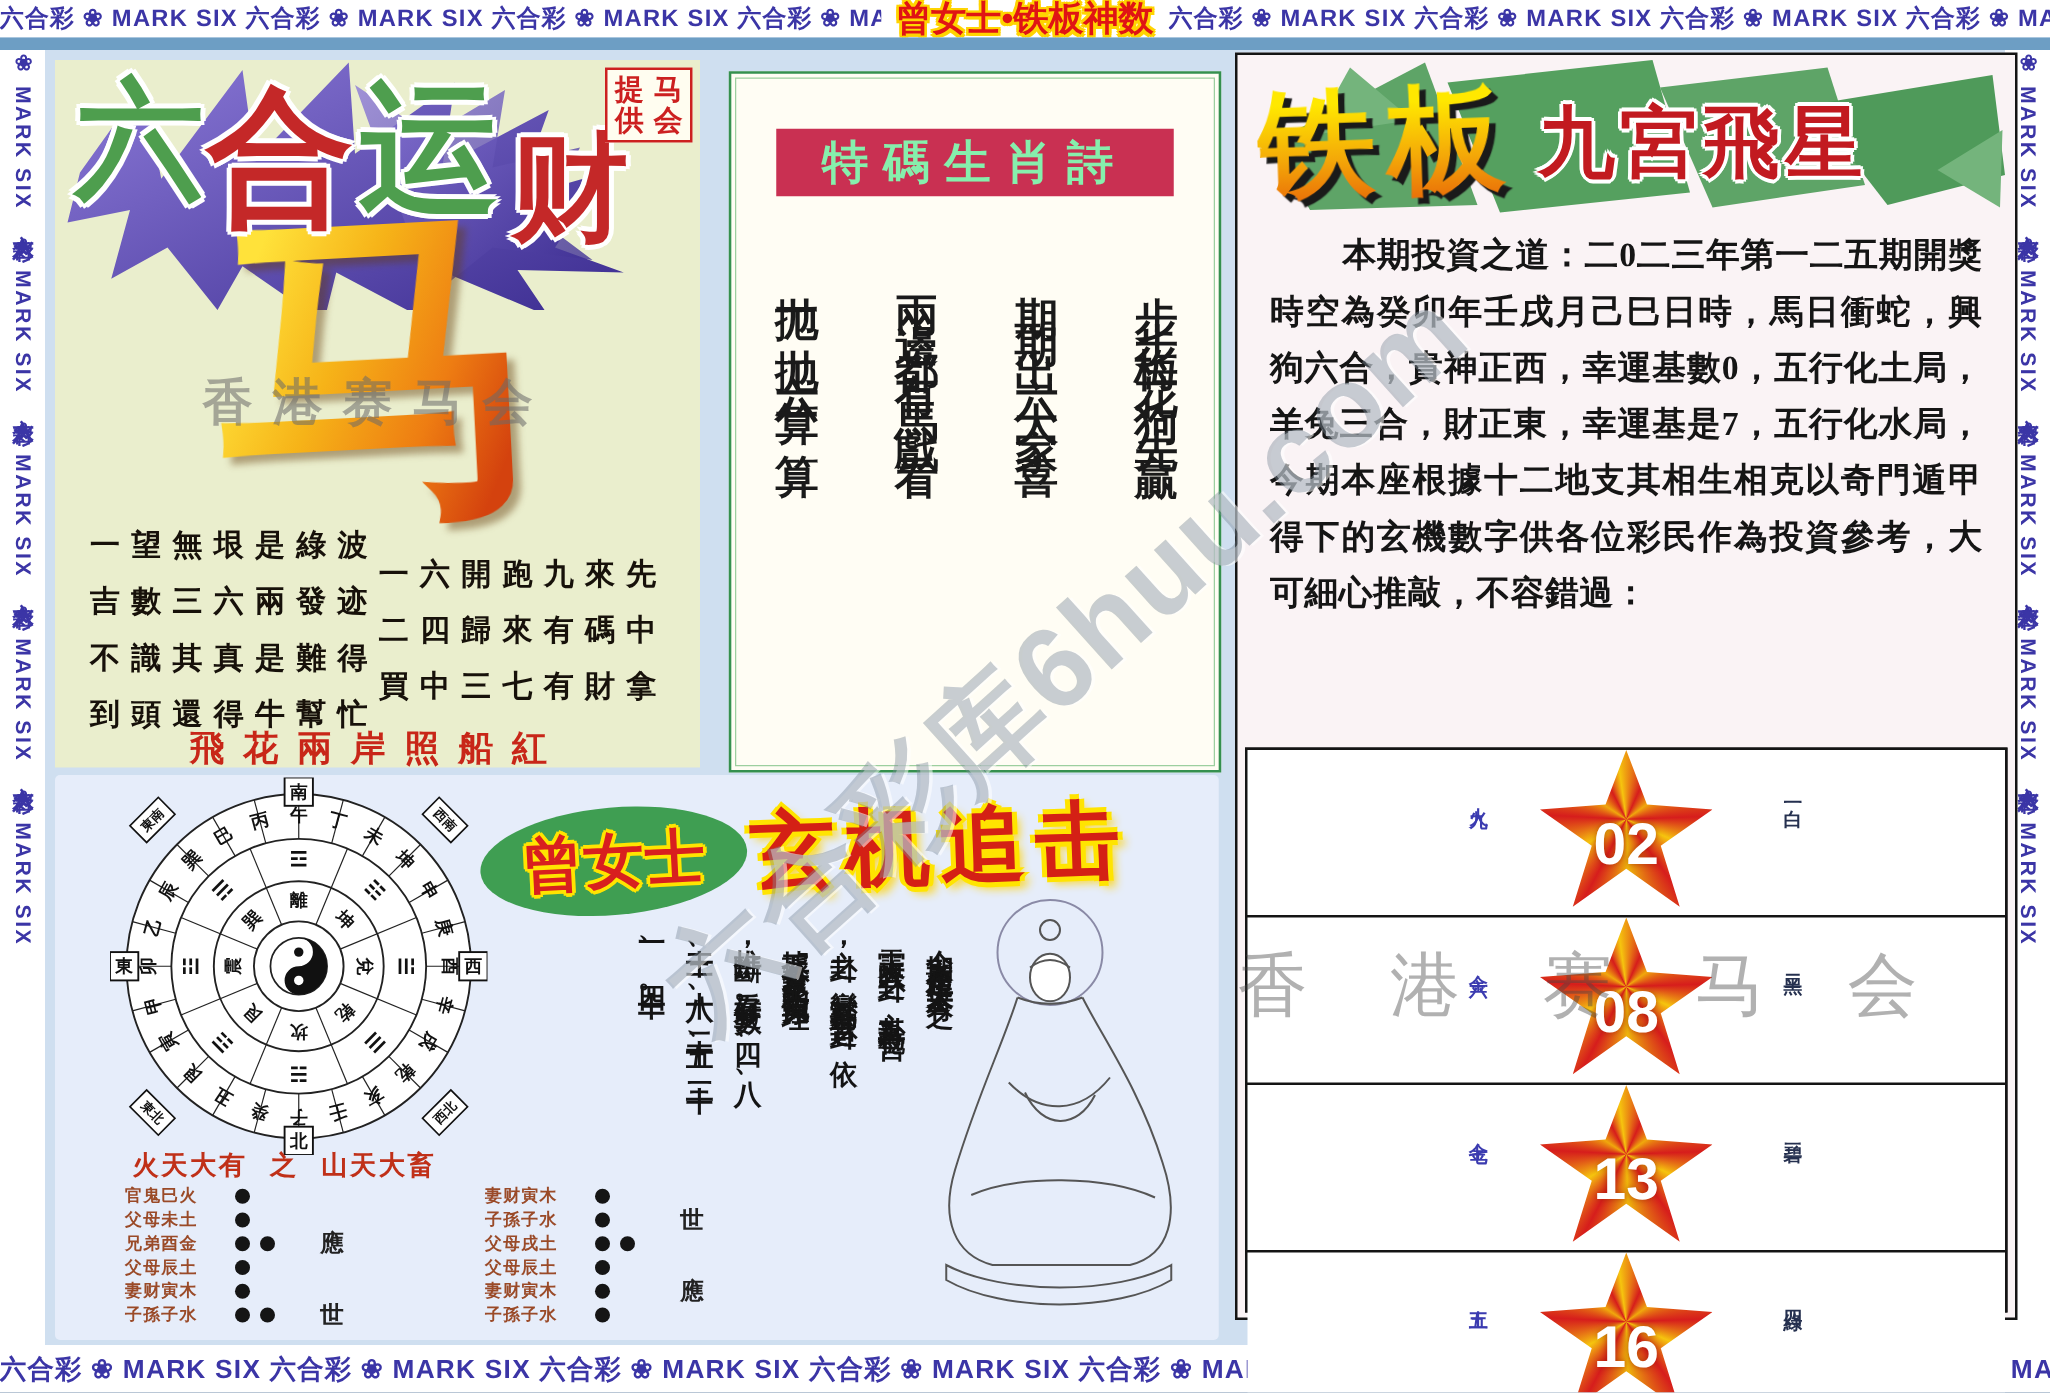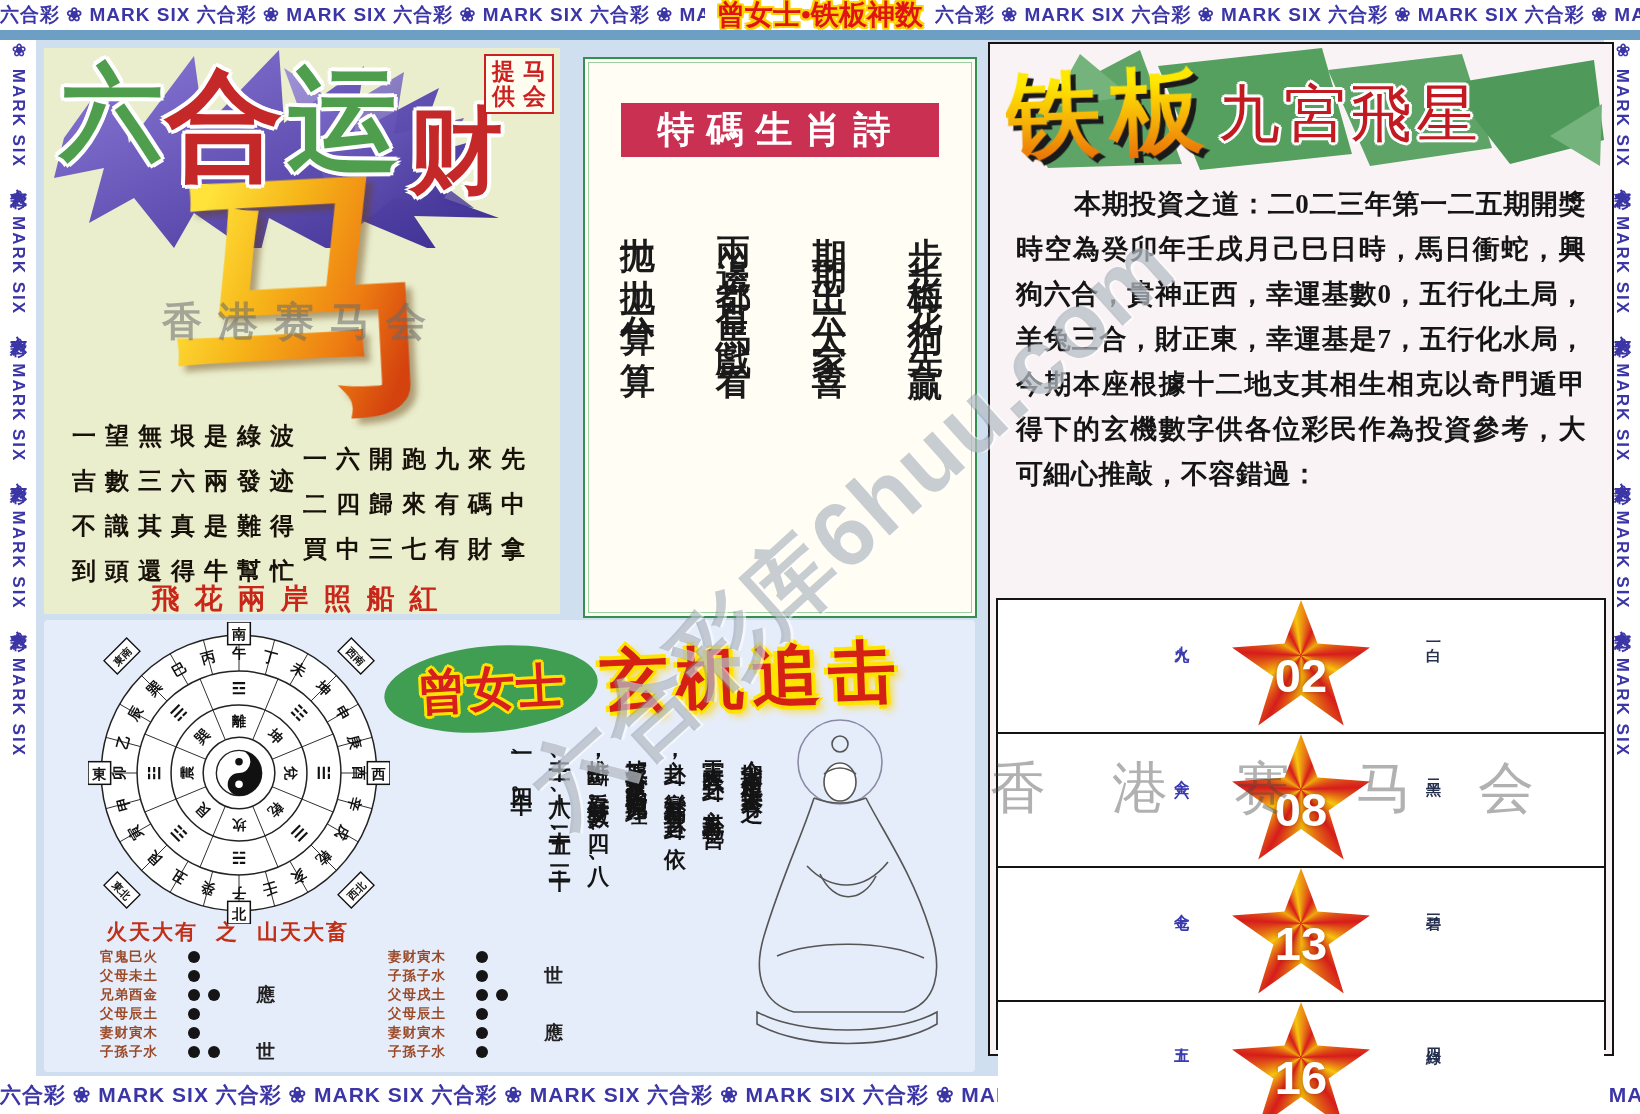--- a/index.html
+++ b/index.html
@@ -41,36 +41,36 @@
         -webkit-background-clip:text;background-clip:text;color:transparent;
         filter:drop-shadow(6px 6px 3px rgba(100,60,10,.45));transform:rotate(-3deg);z-index:1;}
   .fortune-poem{position:absolute;left:28px;top:372px;width:462px;display:flex;justify-content:space-between;align-items:center;}
   .fp-col{display:flex;flex-direction:column;gap:13px;}
   .fp-line{font-size:24px;letter-spacing:9px;color:#17110a;font-weight:600;white-space:nowrap;}
   .fortune-footer{position:absolute;left:0;top:532px;width:100%;text-align:center;font-size:28px;
         color:#c82618;letter-spacing:15px;font-weight:600;}
   
   .panel-zodiac{position:absolute;left:583px;top:57px;width:390px;height:557px;background:#fffdf4;
         border:2px solid #35904f;box-shadow:inset 0 0 0 3px #fffdf4,inset 0 0 0 4px #9ccf9f;}
-  .zodiac-banner{margin:44px auto 0;width:318px;height:54px;background:#c93052;color:#ffffff;
+  .zodiac-banner{margin:44px auto 0;width:318px;height:54px;background:#c93052;color:#86efac;
         display:flex;align-items:center;justify-content:center;font-size:37px;font-weight:bold;letter-spacing:12px;}
   #zodiac-poem{margin:52px auto 0;width:326px;height:400px;display:flex;flex-direction:row-reverse;
         justify-content:space-between;}
   .zp-col{writing-mode:vertical-rl;font-size:35px;letter-spacing:21px;color:#1a1a1a;font-weight:600;line-height:1.1;}
   
   .panel-iron{position:absolute;left:988px;top:42px;width:626px;height:1014px;background:#faf3f5;
         border:2px solid #141414;box-sizing:border-box;}
   .iron-title{position:relative;height:128px;}
   .shards{position:absolute;left:0;top:0;width:622px;height:132px;}
   .iron-title-text{position:absolute;left:16px;top:6px;display:flex;align-items:center;}
   .it-gold{font-size:94px;font-weight:bold;letter-spacing:10px;transform:rotate(-2deg);
         background:linear-gradient(180deg,#ffe800 25%,#f4a808 60%,#e86808 90%);
         -webkit-background-clip:text;background-clip:text;color:transparent;
         filter:drop-shadow(5px 5px 0 #1a1a1a);}
-  .it-red{font-size:62px;font-weight:normal;color:#c21a20;margin-left:4px;letter-spacing:4px;
+  .it-red{font-size:62px;font-weight:bold;color:#c21a20;margin-left:16px;letter-spacing:4px;
         text-shadow:-3px 0 #fff,3px 0 #fff,0 -3px #fff,0 3px #fff,-2px -2px #fff,2px 2px #fff,-2px 2px #fff,2px -2px #fff;}
   .iron-para{margin:10px 26px 0;font-size:27px;font-weight:bold;line-height:45px;color:#151515;
         text-align:justify;text-indent:58px;letter-spacing:.5px;}
   #star-grid{position:absolute;left:6px;top:554px;width:610px;height:452px;background:#141414;
         border:2px solid #141414;box-sizing:border-box;display:grid;
         grid-template-columns:repeat(1,1fr);grid-template-rows:repeat(3,1fr);gap:2px;}
   .star-cell{background:#fff;position:relative;display:flex;align-items:center;justify-content:center;}
   .star{width:138px;height:132px;
         background:conic-gradient(from -8deg at 50% 42%,#f6c50e,#d61d1c 32deg,#f0a80c 62deg,#d61d1c 96deg,
           #f6c50e 122deg,#d61d1c 152deg,#efb70c 186deg,#d61d1c 216deg,#f6c50e 246deg,#d61d1c 281deg,

